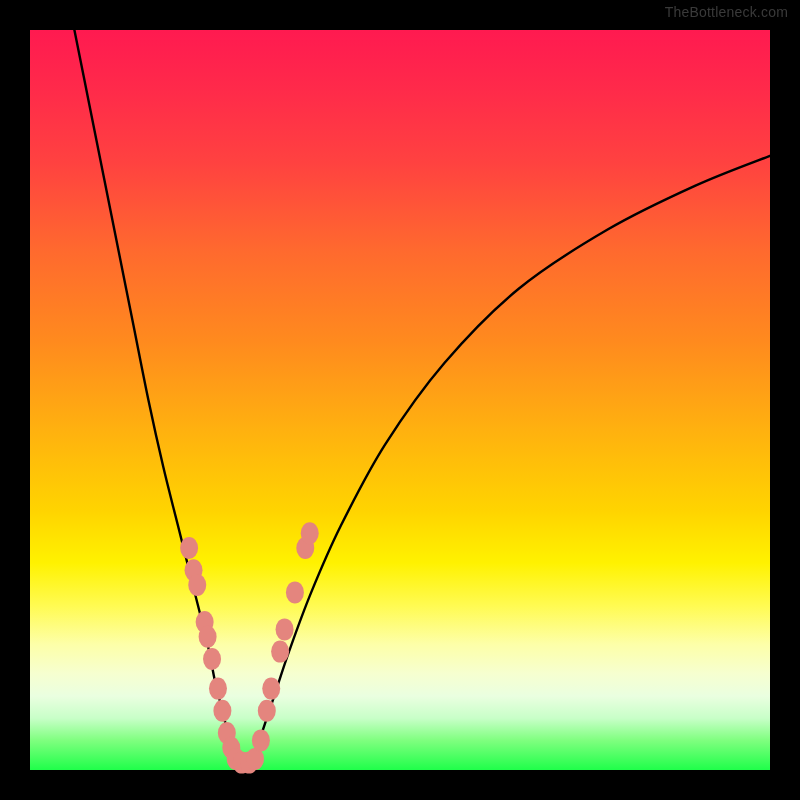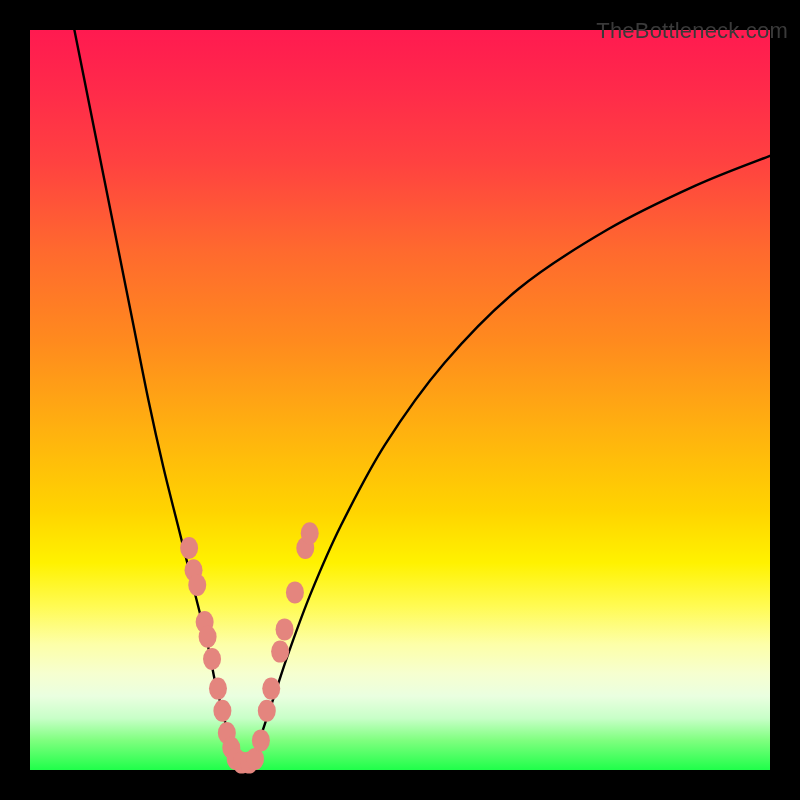--- a/index.html
+++ b/index.html
@@ -48,24 +48,24 @@
   svg.curves {
     position: absolute;
     left: 0;
     top: 0;
     width: 740px;
     height: 740px;
     overflow: visible;
   }
   .watermark {
     position: absolute;
-    top: 18px;
+    top: 4px;
     right: 12px;
     color: #3a3a3a;
-    font-size: 22px;
+    font-size: 14px;
     font-weight: 400;
     letter-spacing: 0.2px;
     user-select: none;
     pointer-events: none;
   }
 </style>
 </head>
 <body>
 
 <div class="frame">

